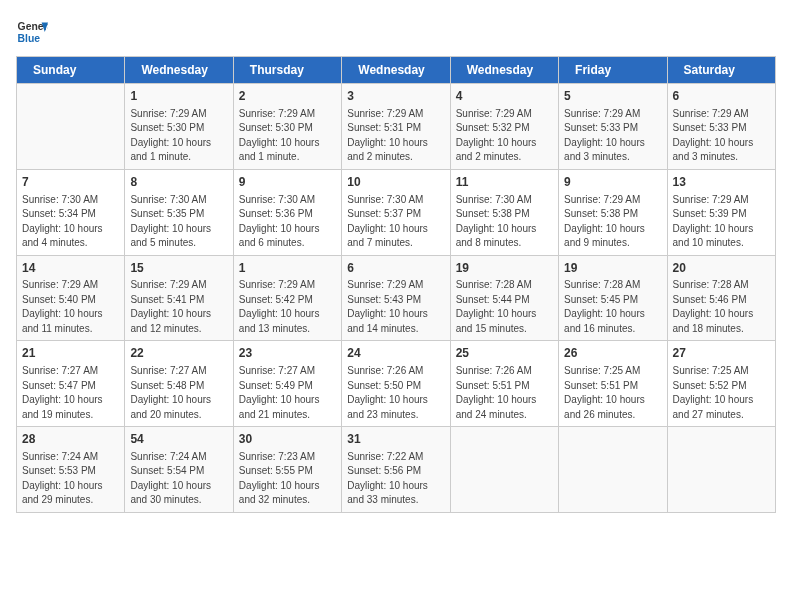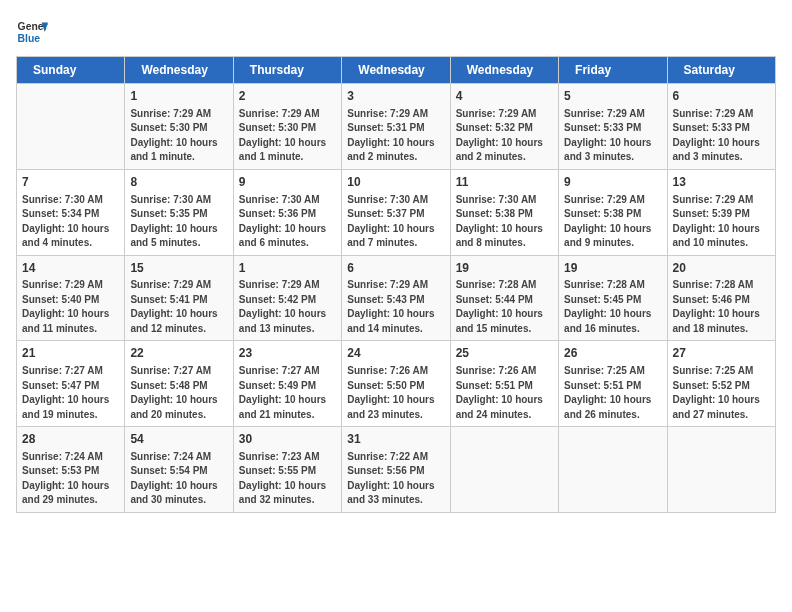--- a/index.html
+++ b/index.html
@@ -69,21 +69,20 @@
     .day-number {
       font-weight: bold;
       font-size: 12px;
       display: block;
       margin-bottom: 2px;
     }
     .day-info {
       font-size: 10px;
       line-height: 1.45;
       color: #444;
-      font-weight: bold;
     }
   </style>
 </head>
 <body>
 
 <div class="header">
   <div class="logo">
     <svg class="logo-icon" viewBox="0 0 40 40">
       <text x="2" y="18" font-size="13" font-weight="bold" fill="#333">General</text>
       <text x="2" y="32" font-size="13" font-weight="bold" fill="#1a6bb5">Blue</text>

